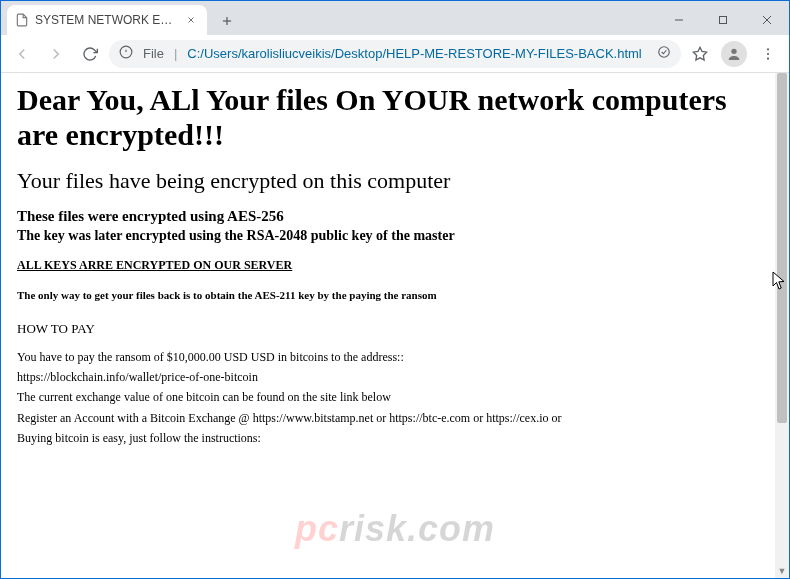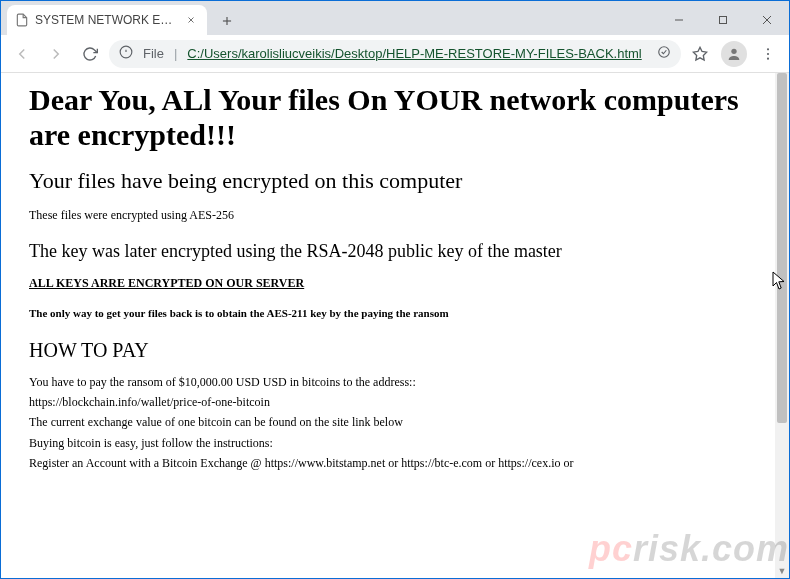--- a/index.html
+++ b/index.html
@@ -110,87 +110,85 @@
     font-size: 13px;
     color: #5f6368;
     gap: 10px;
     overflow: hidden;
   }
   .omnibox .url-text {
     flex: 1;
     white-space: nowrap;
     overflow: hidden;
     text-overflow: ellipsis;
-    color: #14532d;
-    text-decoration: underline;
+    color: #0369a1;
   }
   .omnibox .url-scheme { color: #5f6368; }
   .toolbar-right {
     display:flex; align-items:center; gap:2px;
   }
   .avatar {
     width: 26px; height: 26px;
     border-radius: 50%;
     background: #e0e0e0;
     display:flex; align-items:center; justify-content:center;
     color:#777;
     margin: 0 4px;
   }
   
   .content-area {
     flex: 1;
     position: relative;
     overflow: hidden;
-    padding-left: 12px;
   }
   .page {
     padding: 10px 16px 18px 16px;
     font-family: "Times New Roman", serif;
     color: #000;
     height: 100%;
     overflow-y: auto;
   }
   .h1 {
     font-size: 30px;
     font-weight: bold;
     line-height: 1.15;
     margin-bottom: 16px;
   }
   .h2 {
     font-size: 22px;
     font-weight: normal;
     margin-bottom: 14px;
   }
   .h3 {
-    font-size: 12px;
-    font-weight: normal;
-    margin-bottom: 18px;
+    font-size: 15px;
+    font-weight: bold;
+    margin-bottom: 3px;
   }
   .h4 {
-    font-size: 18px;
-    font-weight: normal;
+    font-size: 14px;
+    font-weight: bold;
     margin-bottom: 14px;
   }
   .h5 {
     font-size: 12px;
     font-weight: bold;
     margin-bottom: 16px;
     text-decoration: underline;
   }
   .h6 {
     font-size: 11px;
     font-weight: bold;
     margin-bottom: 20px;
   }
   .para {
     font-size: 12px;
     line-height: 1.35;
     margin-bottom: 4px;
   }
-  .section { font-size: 20px; margin-bottom: 12px; }
+  .section { font-size: 13px; margin-bottom: 12px; }
   
   .vscroll {
     position: absolute;
     right: 0; top: 0;
     width: 14px;
     height: 100%;
     background: #f1f1f1;
   }
   .vscroll .thumb {
     position: absolute;
@@ -203,22 +201,22 @@
     position:absolute; left:0; right:0; height:14px;
     display:flex; align-items:center; justify-content:center;
     color:#888; font-size:9px;
   }
   .vscroll .arrow.top{top:0}
   .vscroll .arrow.bot{bottom:0}
   
   .watermark {
     position: absolute;
     left: 0; right: 0;
-    bottom: 8px;
-    text-align: right;
+    bottom: 28px;
+    text-align: center;
     pointer-events: none;
   }
   .watermark .wm-text {
     font-family: Arial, sans-serif;
     font-size: 36px;
     font-weight: 800;
     font-style: italic;
     letter-spacing: 1px;
     color: rgba(0,0,0,0.16);
   }
@@ -347,22 +345,22 @@
       <div class="h3">These files were encrypted using AES-256</div>
       <div class="h4">The key was later encrypted using the RSA-2048 public key of the master</div>
       <div class="h5">ALL KEYS ARRE ENCRYPTED ON OUR SERVER</div>
       <div class="h6">The only way to get your files back is to obtain the AES-211 key by the paying the ransom</div>
 
       <div class="section">HOW TO PAY</div>
       <div class="para">You have to pay the ransom of $10,000.00 USD USD in bitcoins to the address::</div>
       <div class="para">https://blockchain.info/wallet/price-of-one-bitcoin</div>
       <div class="para">The current exchange value of one bitcoin can be found on the site link below</div>
 
+      <div class="para">Register an Account with a Bitcoin Exchange @ https://www.bitstamp.net or https://btc-e.com or https://cex.io or</div>
       <div class="para">Buying bitcoin is easy, just follow the instructions:</div>
-      <div class="para">Register an Account with a Bitcoin Exchange @ https://www.bitstamp.net or https://btc-e.com or https://cex.io or</div>
     </div>
 
     <div class="vscroll">
       <div class="arrow top">▲</div>
       <div class="thumb"></div>
       <div class="arrow bot">▼</div>
     </div>
 
     <div class="watermark">
       <span class="wm-text">

